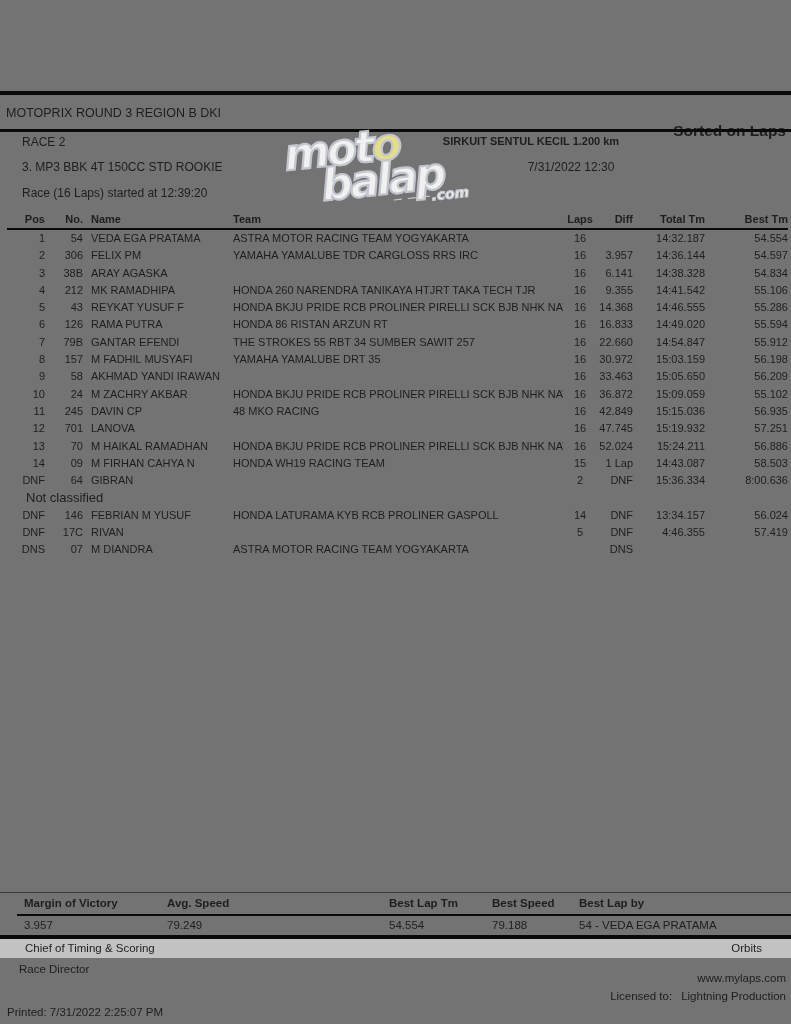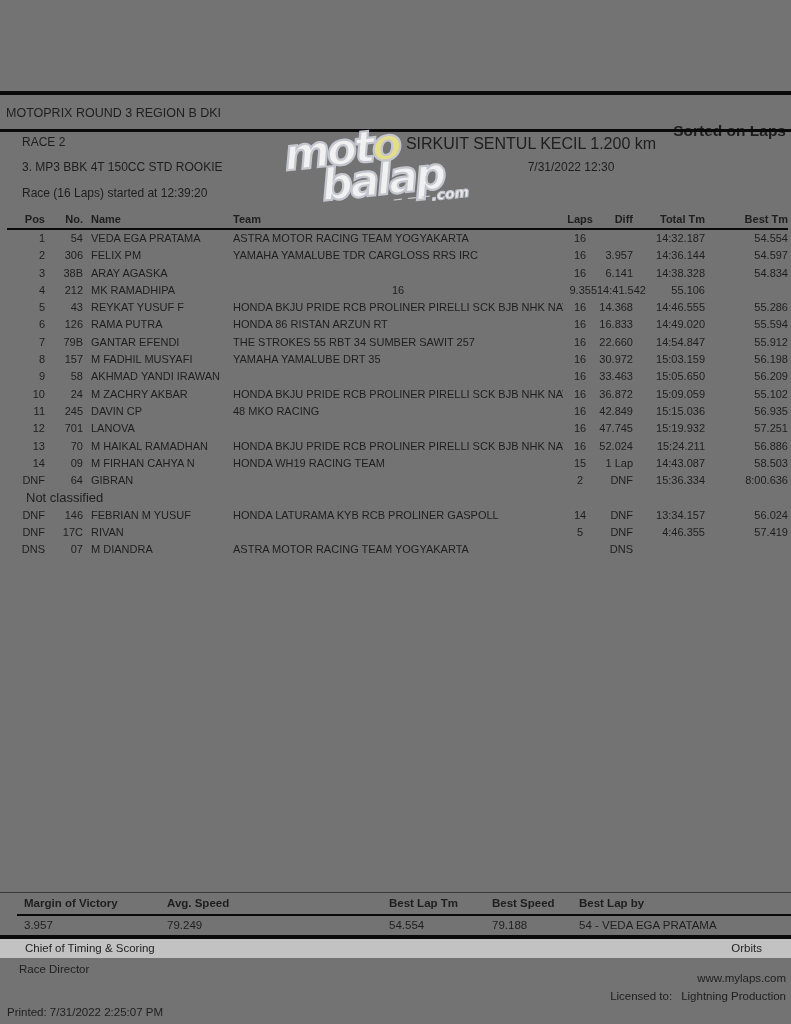--- a/index.html
+++ b/index.html
@@ -4,21 +4,21 @@
 <style>
   html,body{margin:0;padding:0;background:#fff;}
   .page{position:relative;width:791px;height:1024px;background:#737373;overflow:hidden;
         font-family:"Liberation Sans",sans-serif;color:#1e1e1e;}
   .hline{position:absolute;left:0;right:0;background:#0a0a0a;}
   .topline{top:91px;height:4px;}
   .line2{top:129px;height:3px;}
   .doc-title{position:absolute;left:6px;top:106px;font-size:12.5px;}
   .sorted{position:absolute;right:5px;top:101px;font-size:15.5px;font-weight:bold;margin-top:21px;}
   .race-label{position:absolute;left:22px;top:135px;font-size:12px;}
-  .circuit{position:absolute;left:531px;top:135px;transform:translateX(-50%);font-size:16px;white-space:nowrap;}
+  .circuit{position:absolute;left:531px;top:135px;transform:translateX(-50%);font-size:11px;white-space:nowrap;font-weight:bold;}
   .class-label{position:absolute;left:22px;top:160px;font-size:12px;}
   .datetime{position:absolute;left:571px;top:160px;transform:translateX(-50%);font-size:12px;white-space:nowrap;}
   .race-info{position:absolute;left:22px;top:186px;font-size:12px;}
 
   
   .wm{position:absolute;left:286px;top:128px;width:200px;transform:rotate(-6deg);
       font-family:"DejaVu Sans",sans-serif;font-style:italic;font-weight:bold;opacity:.9;pointer-events:none;}
   .wm .l1,.wm .l2{font-size:44px;line-height:34px;letter-spacing:-3px;
       color:#ffffff;-webkit-text-stroke:2.2px #ccd0d8;}
   .wm .l2{margin-left:34px;}
@@ -124,20 +124,21 @@
       <div class="c-laps">16</div>
       <div class="c-diff">6.141</div>
       <div class="c-total">14:38.328</div>
       <div class="c-best">54.834</div>
     </div>
 
     <div class="grid trow">
       <div class="c-pos">4</div>
       <div class="c-no">212</div>
       <div class="c-name">MK RAMADHIPA</div>
+      <div class="c-team">HONDA 260 NARENDRA TANIKAYA HTJRT TAKA TECH TJR</div>
       <div class="c-laps">16</div>
       <div class="c-diff">9.355</div>
       <div class="c-total">14:41.542</div>
       <div class="c-best">55.106</div>
     </div>
 
     <div class="grid trow">
       <div class="c-pos">5</div>
       <div class="c-no">43</div>
       <div class="c-name">REYKAT YUSUF F</div>

